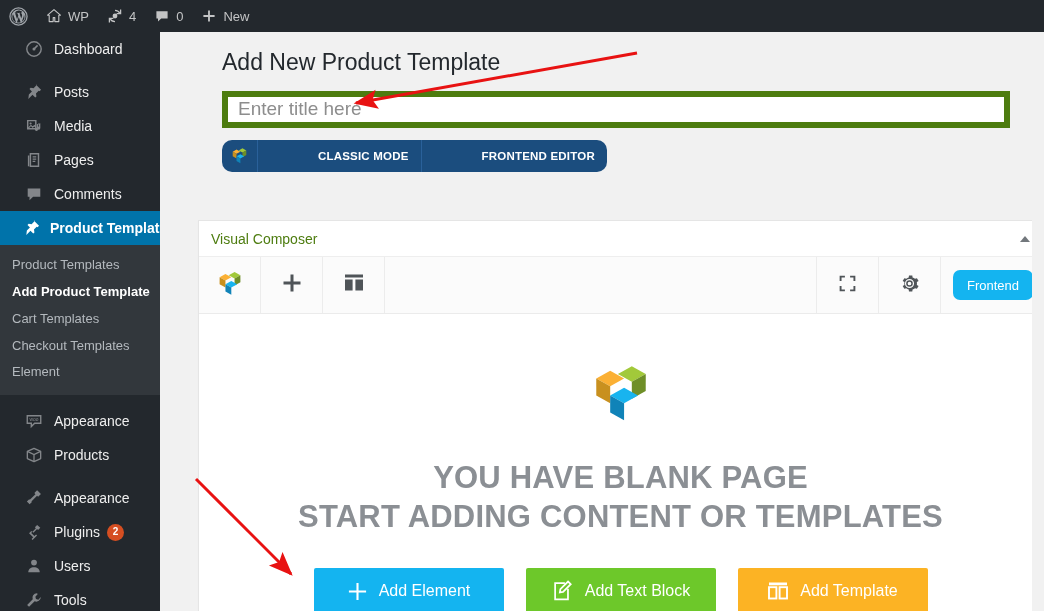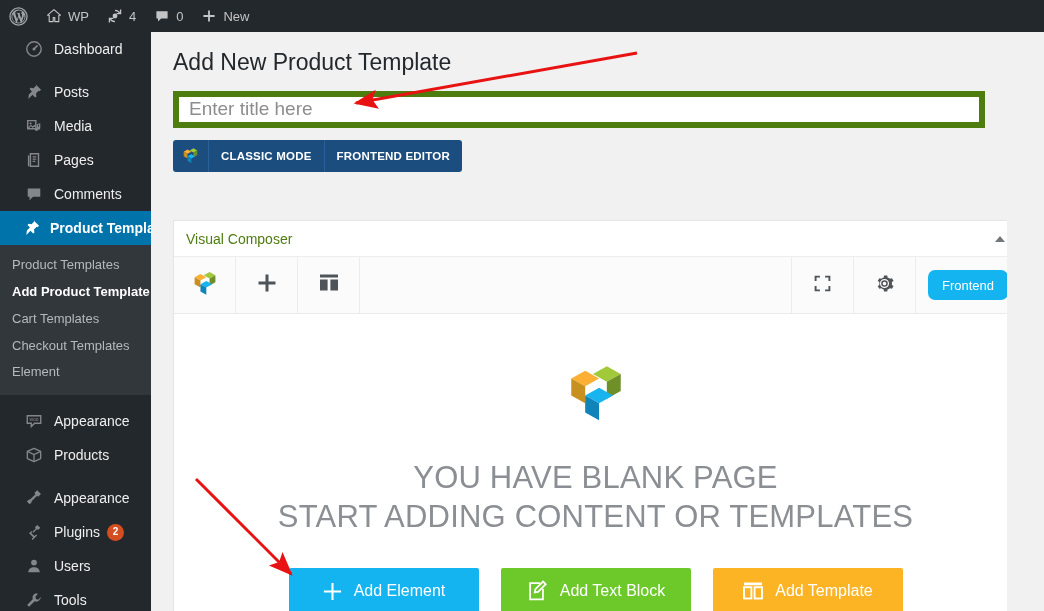--- a/index.html
+++ b/index.html
@@ -90,24 +90,25 @@
     padding: 0 5px;
     border-radius: 10px;
     background: #d54e21;
     color: #fff;
     font-size: 10px; font-weight: 700;
     line-height: 1;
   }
 
   
   #main {
-    position: absolute; top: 32px; left: 151px;
+    position: absolute; top: 32px; left: 176px;
     width: 856px; height: 579px;
     background: #f1f1f1;
     overflow: hidden;
+    padding-left: 24px;
   }
   #page-title {
     margin: 16px 0 0 22px;
     font-size: 23px;
     font-weight: 400;
     color: #23282d;
     line-height: 1.3;
   }
   #title-input-wrap {
     margin: 13px 22px 0 22px;
@@ -124,23 +125,24 @@
     color: #555;
     background: transparent;
   }
   #title-input::placeholder { color: #8d8d8d; opacity: 1; }
 
   
   #mode-switch {
     margin: 12px 0 0 22px;
     display: inline-flex;
     height: 32px;
-    border-radius: 3px;
+    border-radius: 10px;
     overflow: hidden;
     background: #1b4d7e;
+    gap: 48px;
   }
   .mode-btn {
     display: flex; align-items: center; justify-content: center;
     height: 32px;
     padding: 0 12px;
     color: #fff;
     font-size: 11.5px;
     font-weight: 700;
     letter-spacing: .2px;
     border-right: 1px solid #2a619a;
@@ -202,21 +204,21 @@
 
   
   #vc-empty {
     padding: 46px 0 34px 0;
     text-align: center;
     background: #fff;
   }
   #vc-logo-big { margin: 0 auto 26px auto; width: 62px; }
   #empty-head {
     font-size: 31px;
-    font-weight: 400;
+    font-weight: 700;
     color: #8b8f94;
     line-height: 1.26;
     letter-spacing: .2px;
   }
   #empty-actions {
     margin-top: 32px;
     display: flex; justify-content: center; gap: 22px;
   }
   .act-btn {
     height: 46px;

